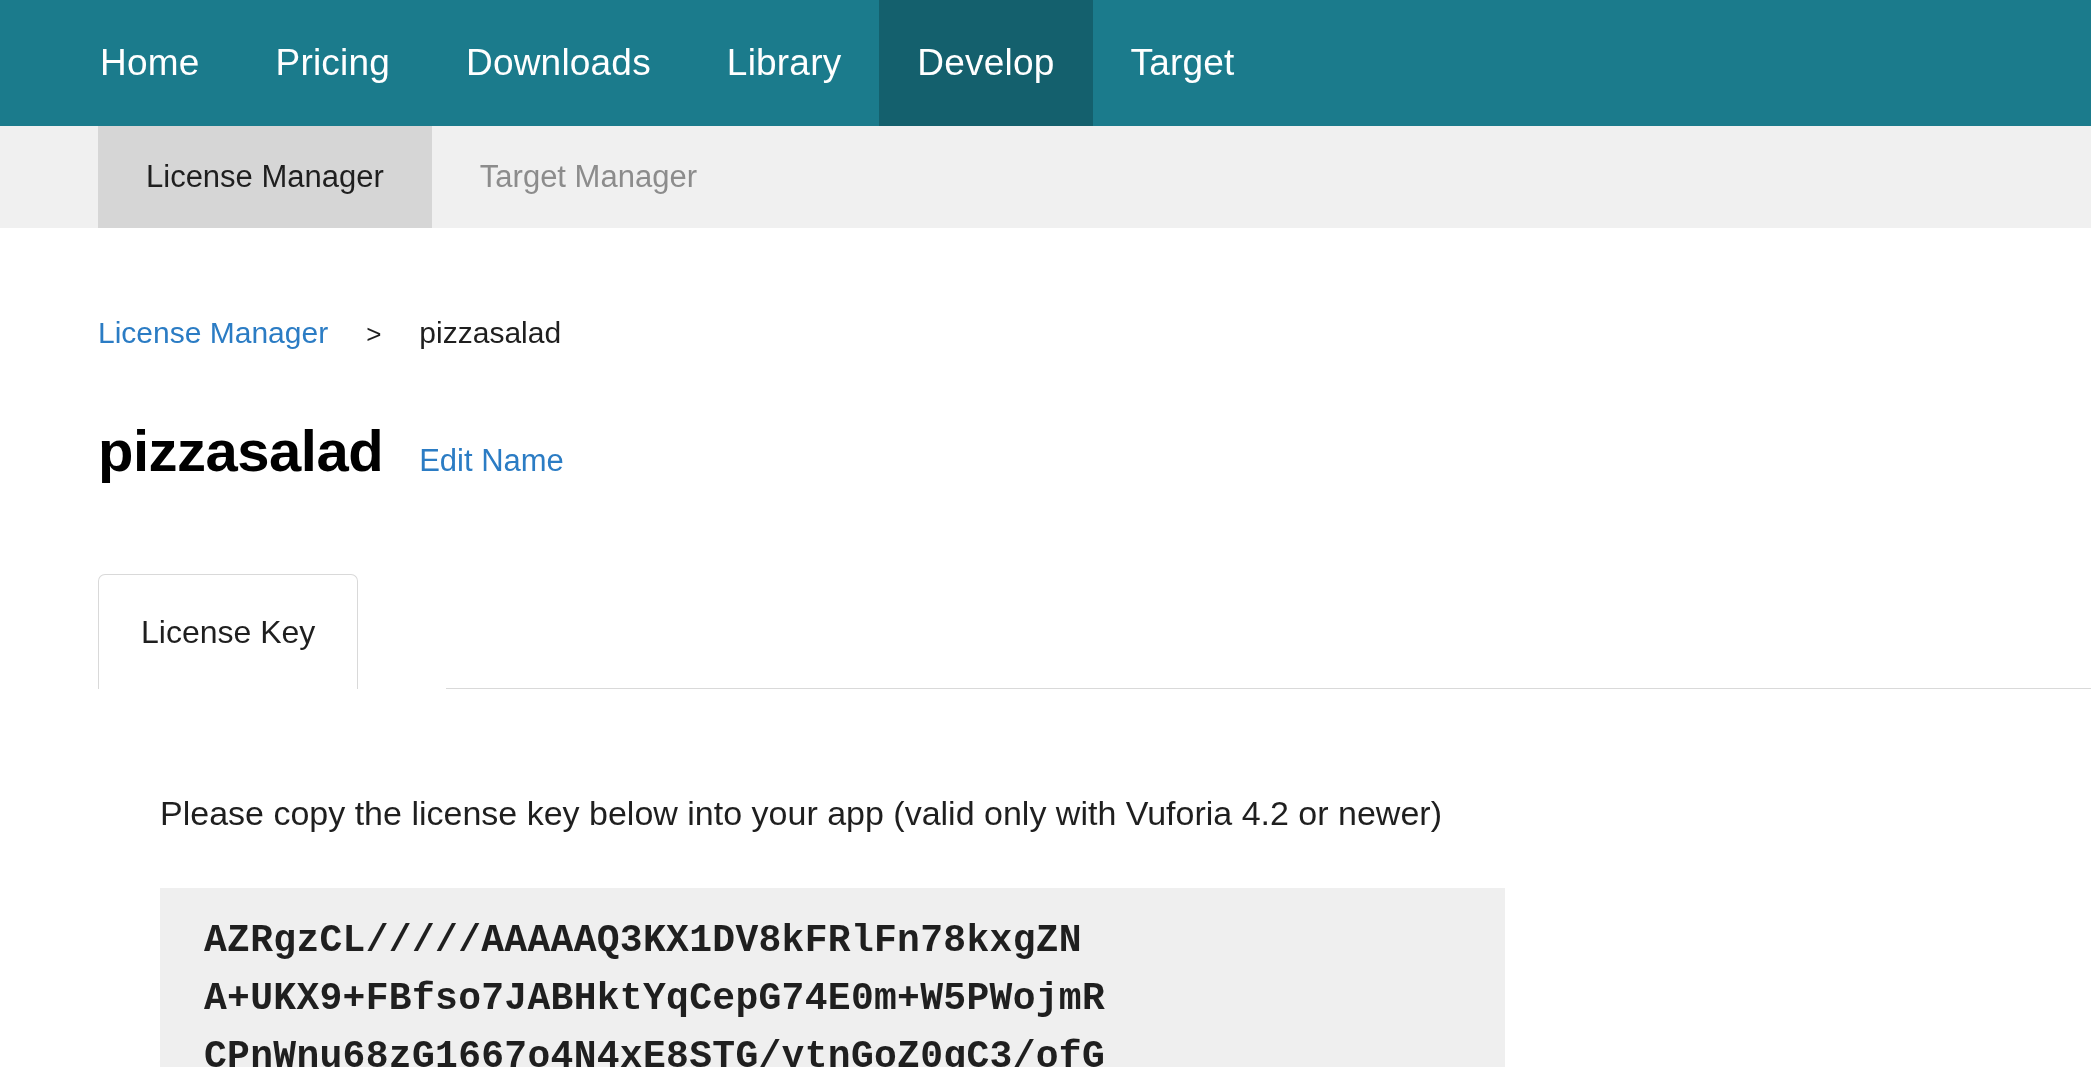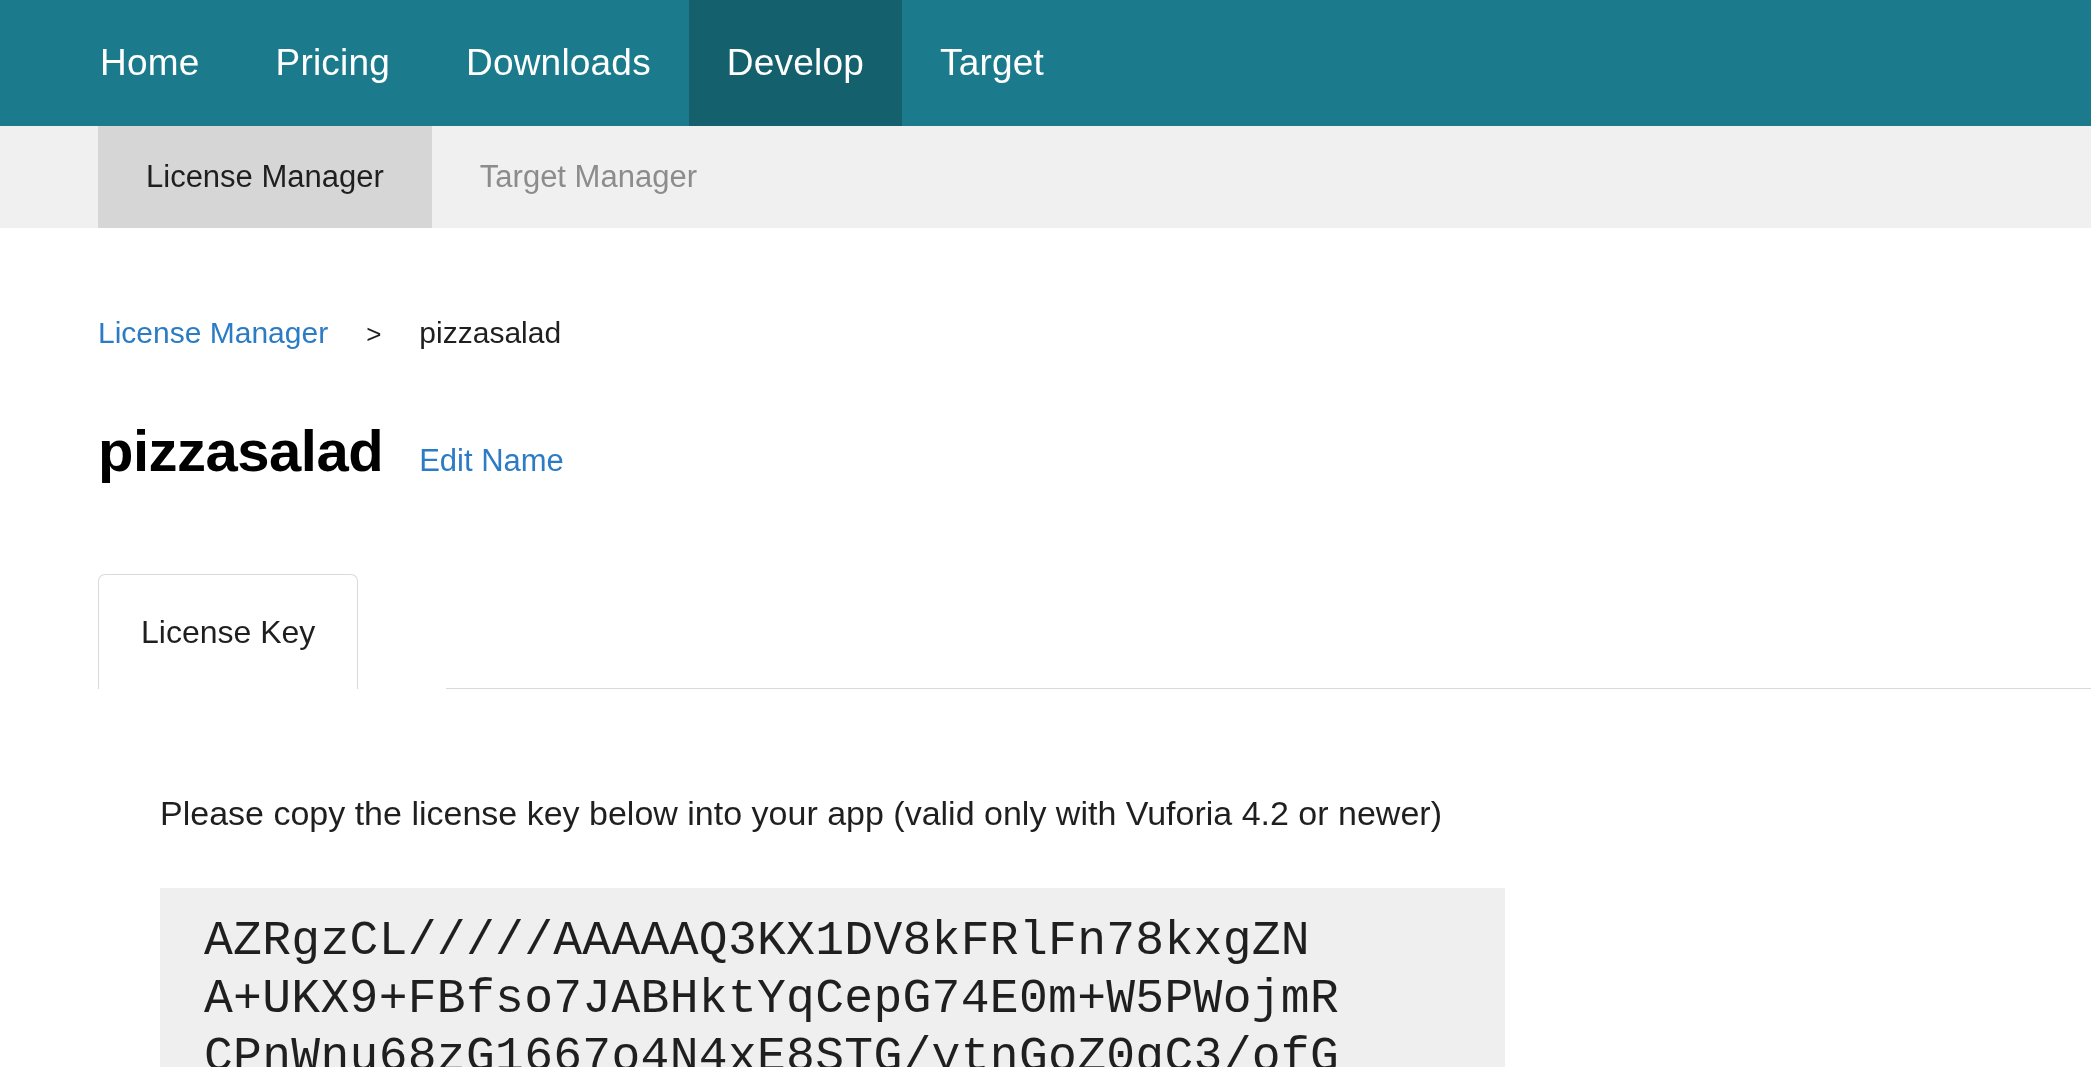--- a/index.html
+++ b/index.html
@@ -158,39 +158,43 @@
   }
   .key-box {
     margin-top: 55px;
     background: #efefef;
     width: 1345px;
     padding: 24px 44px 30px 44px;
     overflow: hidden;
   }
   .key-line {
     font-family: "Liberation Mono", "DejaVu Sans Mono", monospace;
-    font-size: 48px;
+    font-size: 38px;
     line-height: 58px;
     color: #1f1f1f;
     letter-spacing: 0.3px;
     white-space: pre;
+    font-weight: bold;
   }
 </style>
 </head>
 <body>
 
 <nav class="main-nav">
   <div class="nav-item">
     <span>Home</span>
   </div>
   <div class="nav-item">
     <span>Pricing</span>
   </div>
   <div class="nav-item">
     <span>Downloads</span>
+  </div>
+  <div class="nav-item">
+    <span>Library</span>
   </div>
   <div class="nav-item active">
     <span>Develop</span>
   </div>
   <div class="nav-item">
     <span>Target</span>
   </div>
 </nav>
 
 <nav class="sub-nav">

